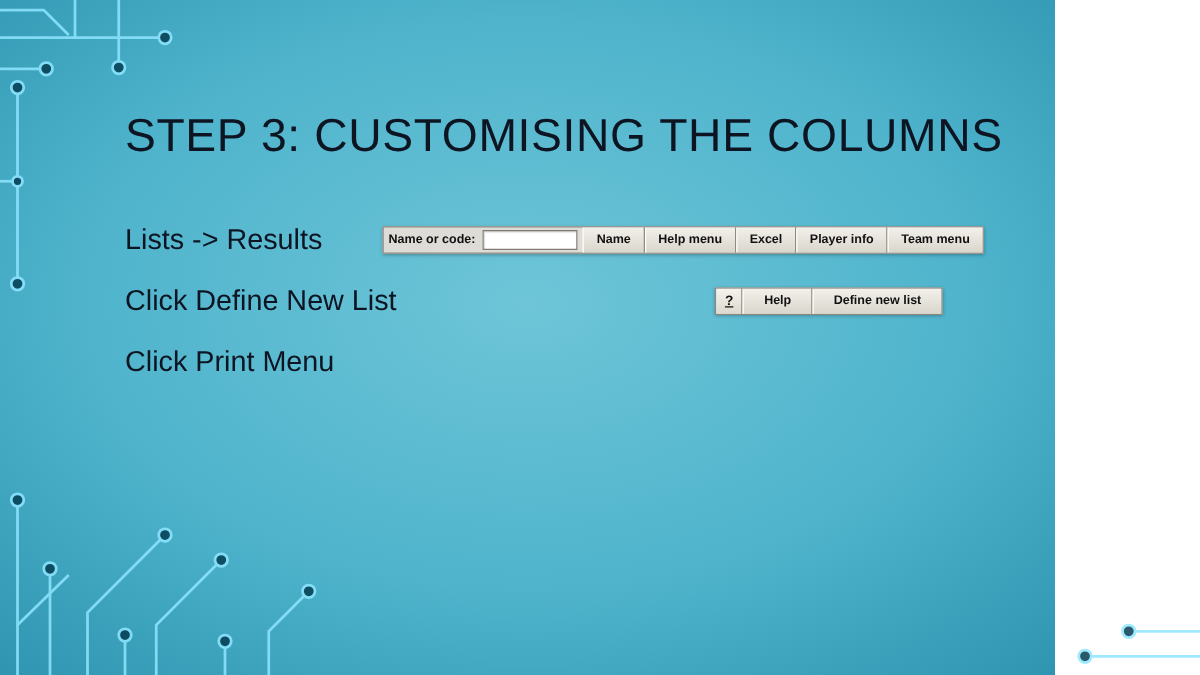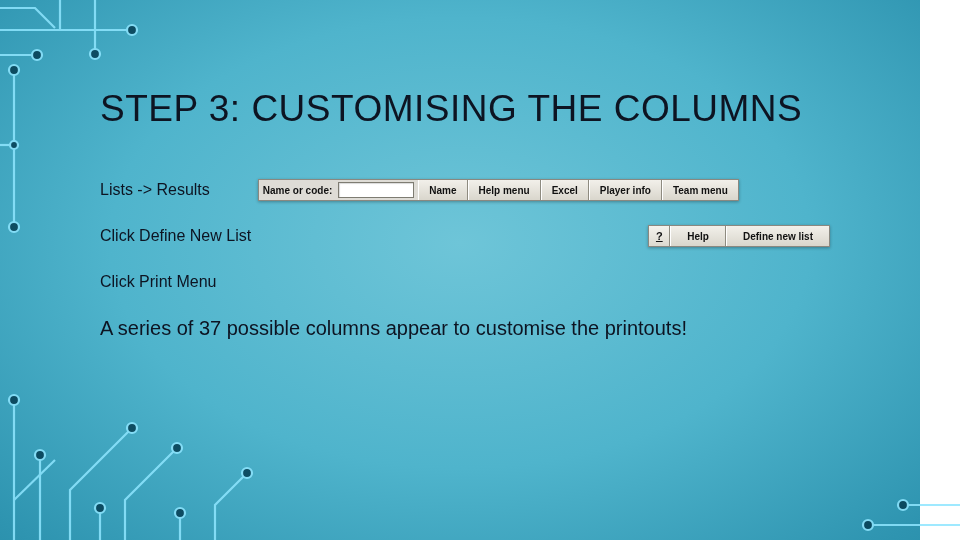--- a/index.html
+++ b/index.html
@@ -5,21 +5,21 @@
   html, body {
     margin: 0;
     padding: 0;
     width: 960px;
     height: 540px;
     overflow: hidden;
     font-family: Arial, Helvetica, sans-serif;
   }
   .slide {
     position: relative;
-    width: 920px;
+    width: 844px;
     height: 540px;
     background: radial-gradient(ellipse 1400px 900px at 50% 45%,
                 #6ec5d8 0%,
                 #4fb4cc 25%,
                 #2e94b0 45%,
                 #177a94 65%,
                 #0d5f78 82%,
                 #053d52 100%);
     box-sizing: border-box;
   }
@@ -42,21 +42,21 @@
     letter-spacing: 0.5px;
     color: #0d1422;
   }
   .row {
     display: flex;
     align-items: center;
     margin-bottom: 22px;
     min-height: 24px;
   }
   .bullet {
-    font-size: 16px;
+    font-size: 23px;
     color: #0d1422;
     margin-right: 18px;
     white-space: nowrap;
   }
   .bullet.long {
     font-size: 20px;
   }
 
   
   .toolbar1 {
@@ -216,17 +216,14 @@
         <span class="tb2-q">?</span>
         <span class="tb2-btn">Help</span>
         <span class="tb2-btn">Define new list</span>
       </div>
     </div>
 
     <div class="row">
       <span class="bullet">Click Print Menu</span>
     </div>
 
-    <div class="row">
-      <span class="bullet long">A series of 37 possible columns appear to customise the printouts!</span>
-    </div>
   </div>
 </div>
 
 </body></html>

